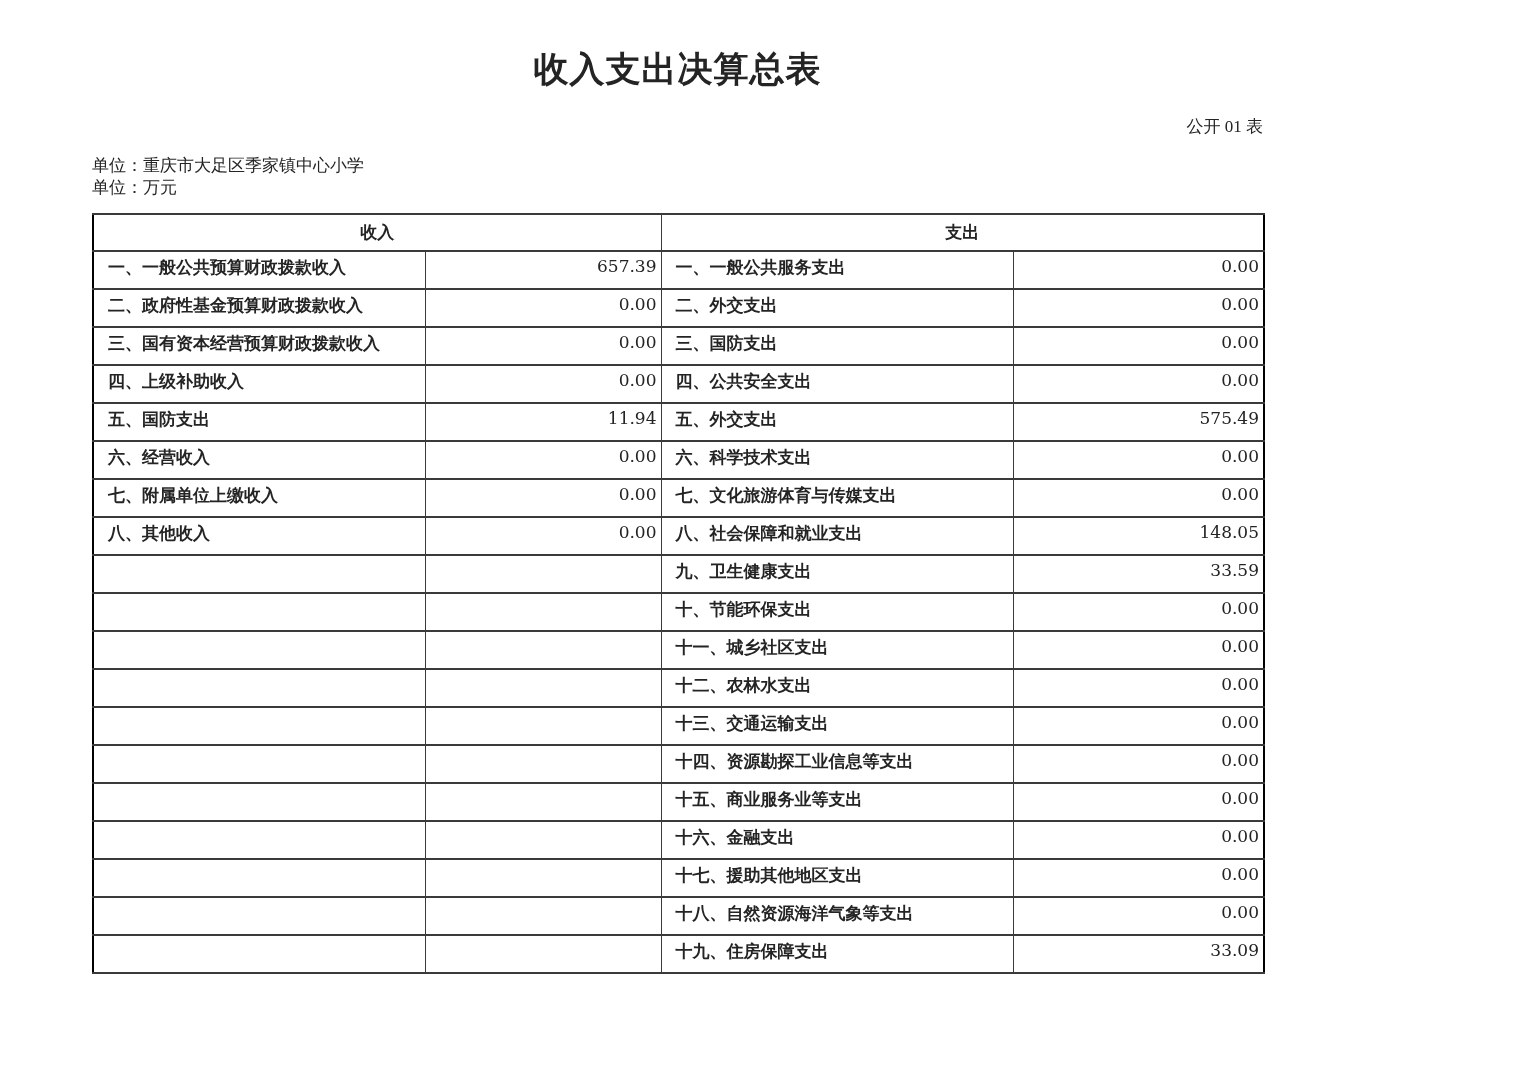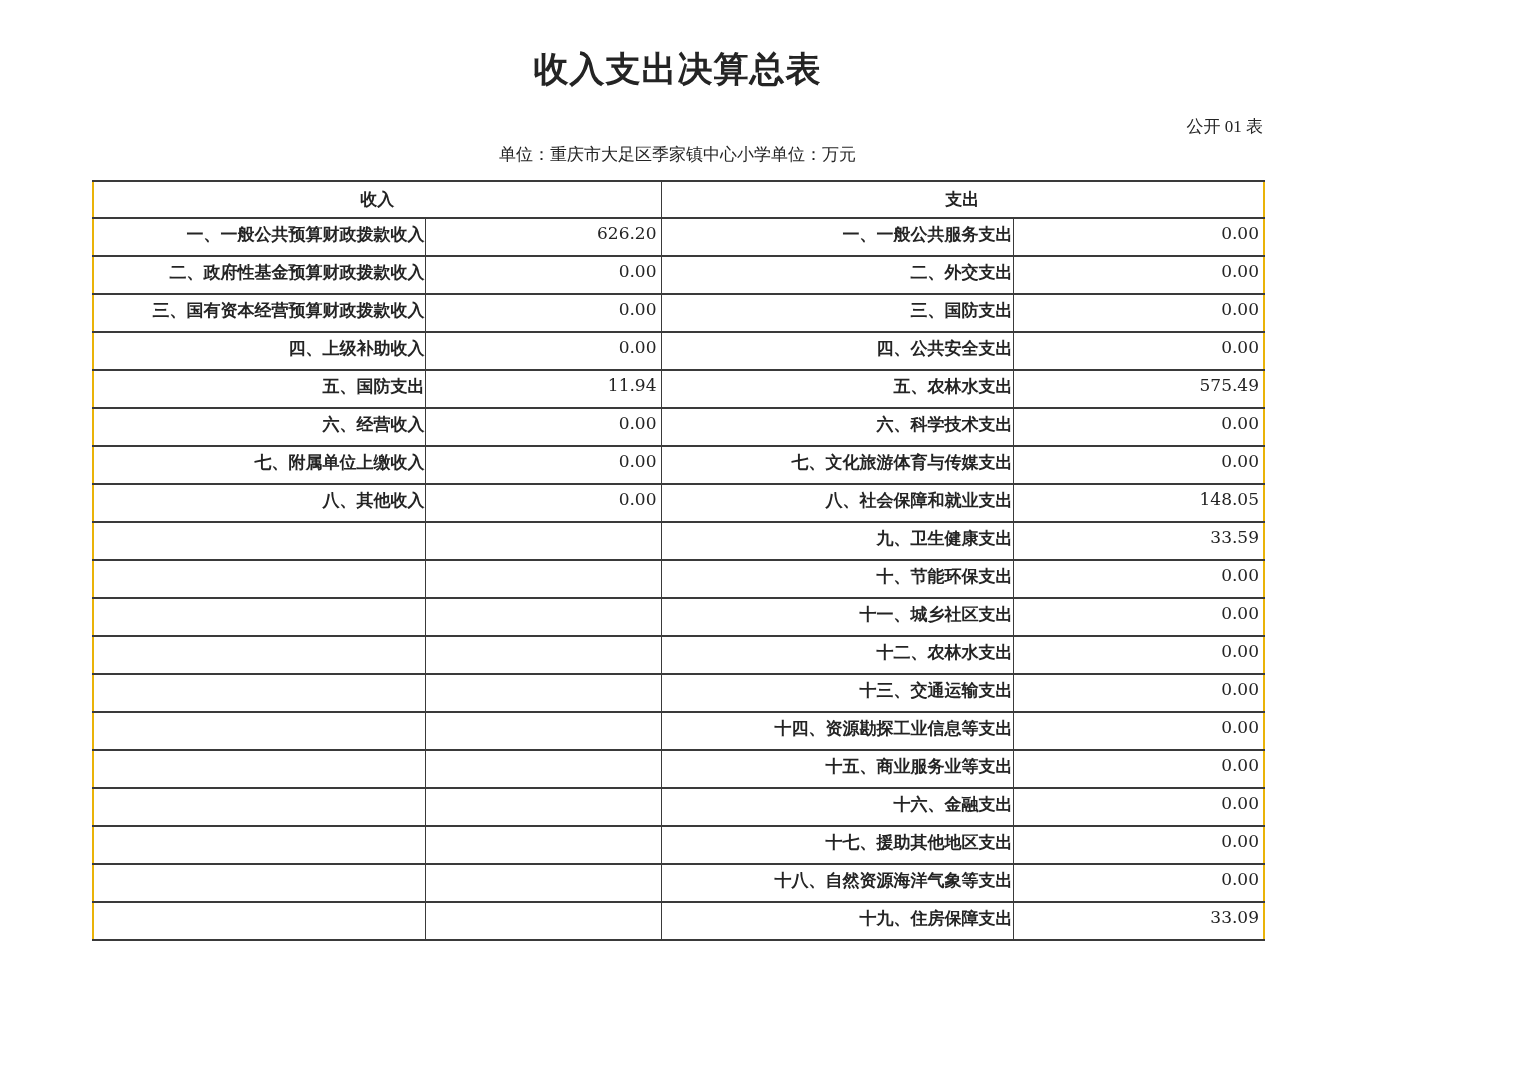--- a/index.html
+++ b/index.html
@@ -22,52 +22,53 @@
     line-height: 44px;
     letter-spacing: 1px;
   }
   .form-code-line {
     margin-top: 24px;
     text-align: right;
     font-size: 17px;
     line-height: 22px;
   }
   .unit-line {
-    margin-top: 6px;
+    margin-top: 17px;
     display: flex;
     justify-content: center;
     font-size: 17px;
     line-height: 22px;
+    flex-direction: column;
   }
   .budget-table {
     margin-top: 14px;
     width: 1171px;
     border-collapse: collapse;
     table-layout: fixed;
-    border: 2px solid #eab308;
+    border: 2px solid #000000;
   }
   .budget-table th, .budget-table td {
     border-left: 1px solid #3a3a3a;
     border-right: 1px solid #3a3a3a;
     border-top: 2px solid #3a3a3a;
     border-bottom: 2px solid #3a3a3a;
     font-size: 17px;
     overflow: hidden;
     white-space: nowrap;
   }
   .budget-table thead tr.section-row th { height: 37px; vertical-align: middle; text-align: center; font-weight: 700; }
   .budget-table thead tr.colhead-row th { height: 36px; vertical-align: middle; text-align: center; font-weight: 700; }
   .budget-table tbody td {
     height: 38px;
     vertical-align: top;
     padding-top: 4px;
   }
   .label-cell {
-    text-align: right;
-    padding-left: 4px;
+    text-align: left;
+    padding-left: 14px;
     font-weight: 700;
     margin-top: 22px;
   }
   .value-cell {
     text-align: right;
     padding-right: 4px;
     font-weight: 400;
     font-family: "DejaVu Serif", "Liberation Serif", serif;
   }
 </style>
@@ -94,21 +95,21 @@
     </colgroup>
     <thead>
       <tr class="section-row">
         <th colspan="2">收入</th>
         <th colspan="2">支出</th>
       </tr>
     </thead>
     <tbody>
         <tr>
           <td class="label-cell">一、一般公共预算财政拨款收入</td>
-          <td class="value-cell">626.20</td>
+          <td class="value-cell">657.39</td>
           <td class="label-cell">一、一般公共服务支出</td>
           <td class="value-cell">0.00</td>
         </tr>
         <tr>
           <td class="label-cell">二、政府性基金预算财政拨款收入</td>
           <td class="value-cell">0.00</td>
           <td class="label-cell">二、外交支出</td>
           <td class="value-cell">0.00</td>
         </tr>
         <tr>
@@ -119,21 +120,21 @@
         </tr>
         <tr>
           <td class="label-cell">四、上级补助收入</td>
           <td class="value-cell">0.00</td>
           <td class="label-cell">四、公共安全支出</td>
           <td class="value-cell">0.00</td>
         </tr>
         <tr>
           <td class="label-cell">五、国防支出</td>
           <td class="value-cell">11.94</td>
-          <td class="label-cell">五、农林水支出</td>
+          <td class="label-cell">五、外交支出</td>
           <td class="value-cell">575.49</td>
         </tr>
         <tr>
           <td class="label-cell">六、经营收入</td>
           <td class="value-cell">0.00</td>
           <td class="label-cell">六、科学技术支出</td>
           <td class="value-cell">0.00</td>
         </tr>
         <tr>
           <td class="label-cell">七、附属单位上缴收入</td>

